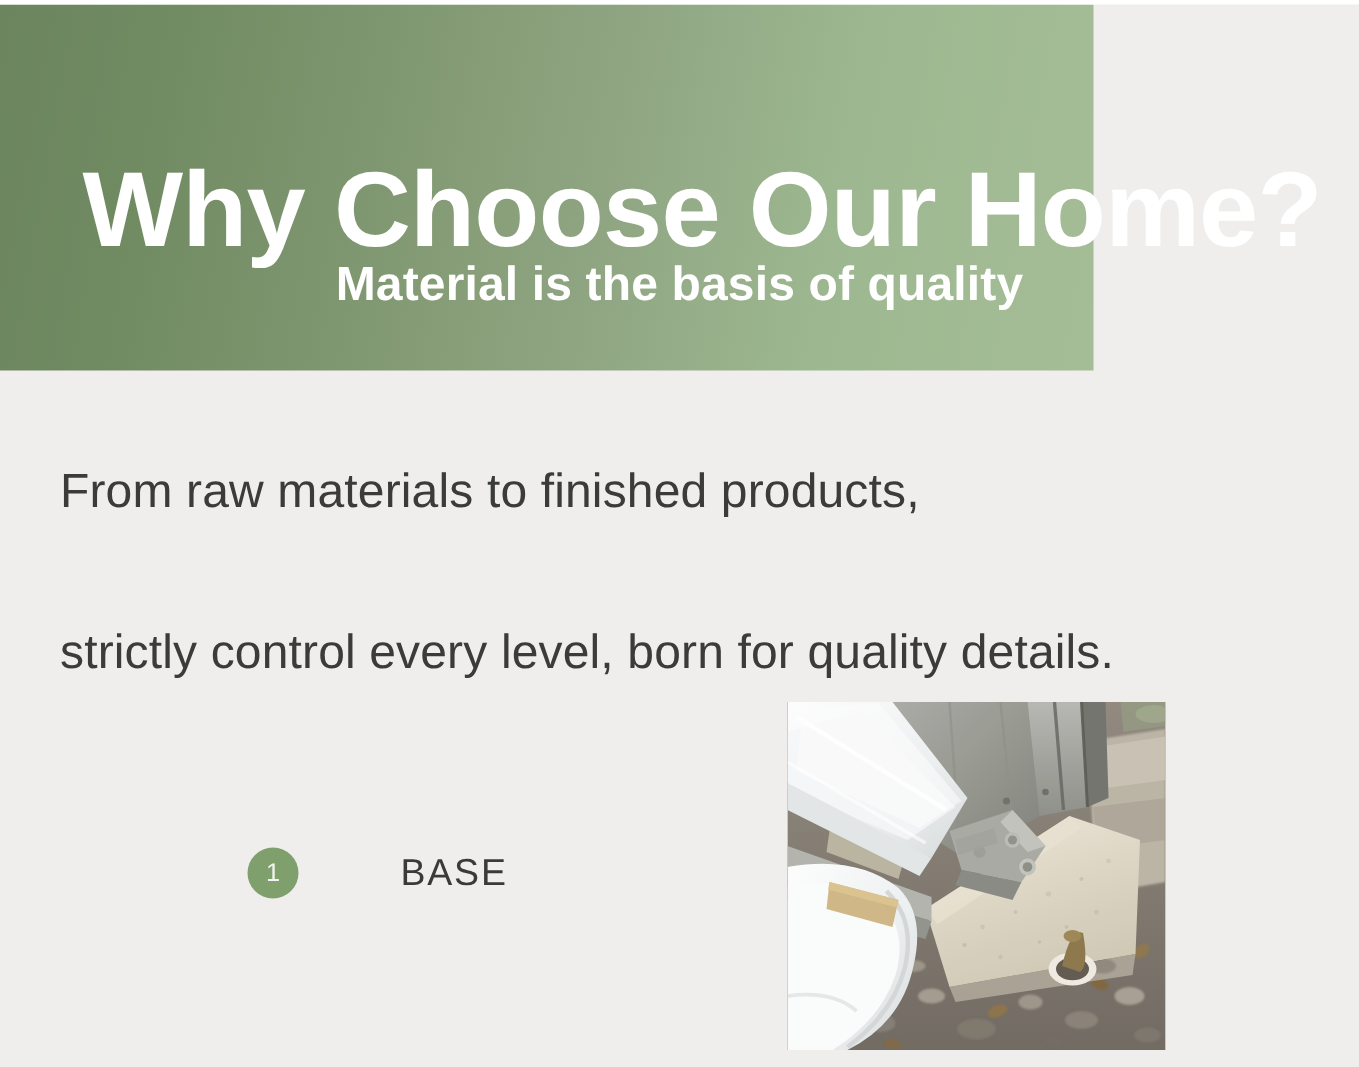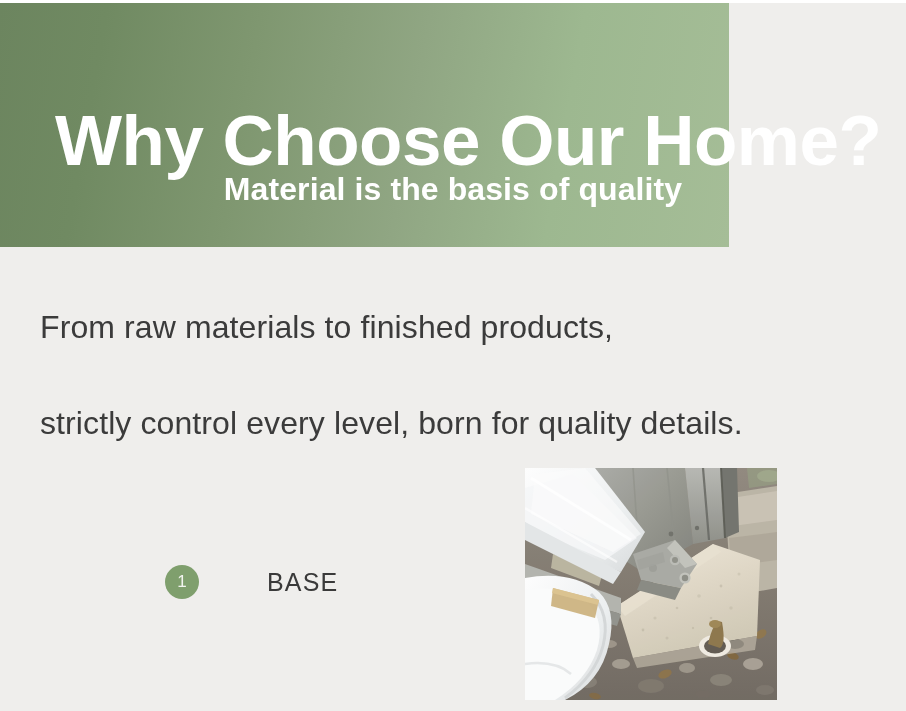--- a/index.html
+++ b/index.html
@@ -75,21 +75,21 @@
   .body-line {
     position: absolute;
     left: 40px;
     color: #3b3b3b;
     font-size: 32px;
     font-weight: normal;
     letter-spacing: 0.1px;
     white-space: nowrap;
   }
   .body-line-1 { top: 309px; }
-  .body-line-2 { top: 405px; }
+  .body-line-2 { top: 416px; }
 
   
   .bullet-row {
     position: absolute;
     left: 165px;
     top: 565px;
     display: flex;
     align-items: center;
   }
   .bullet-badge {

